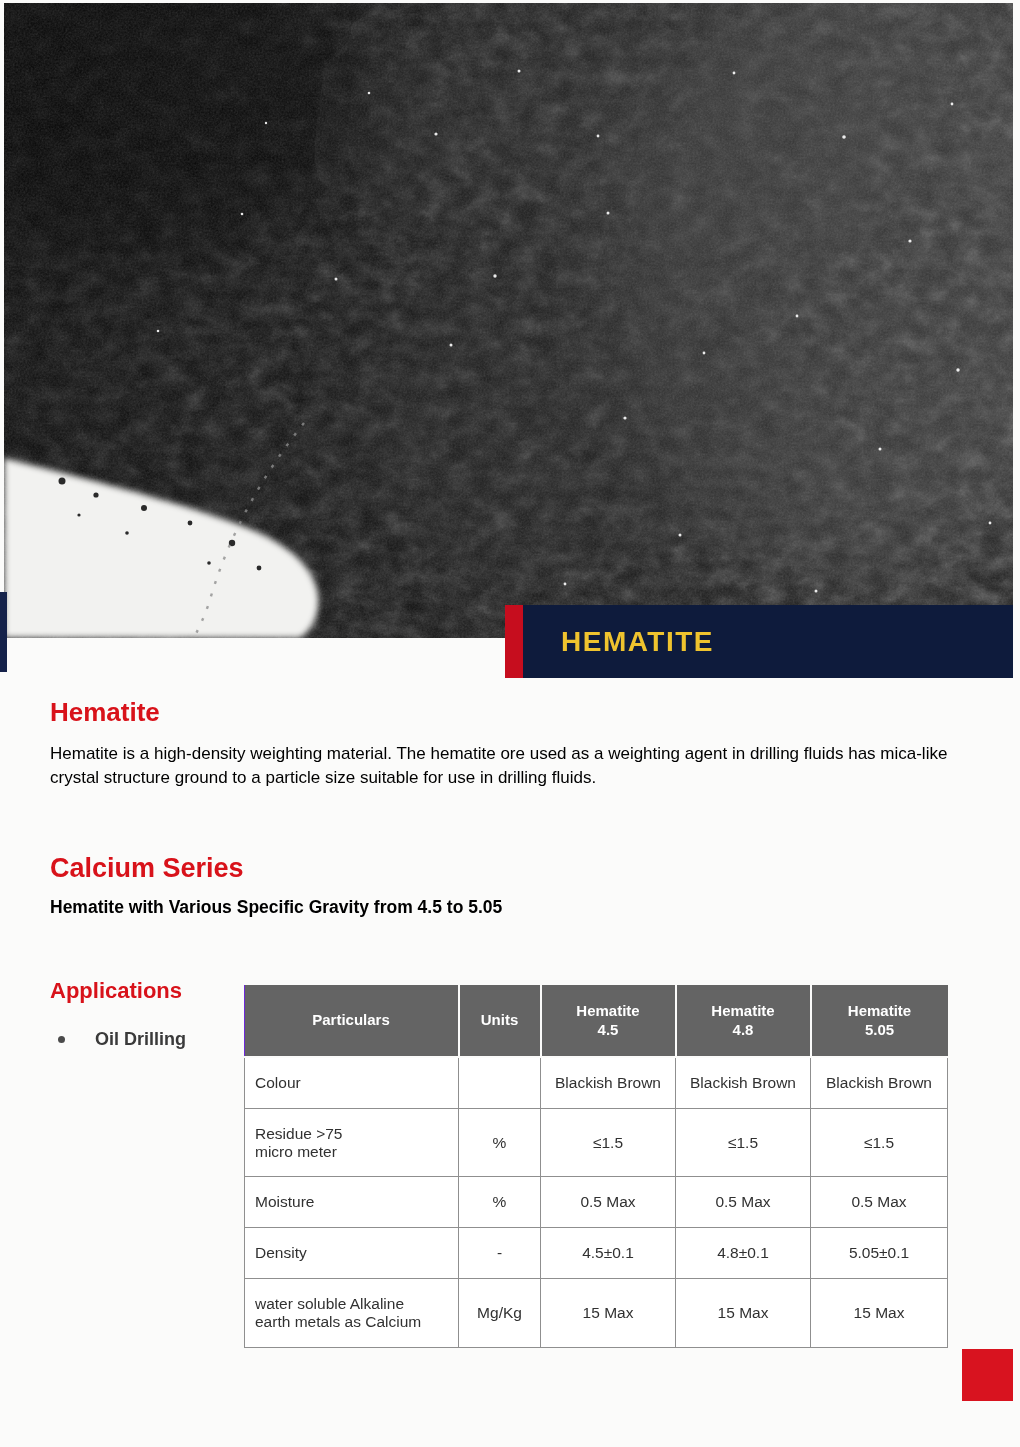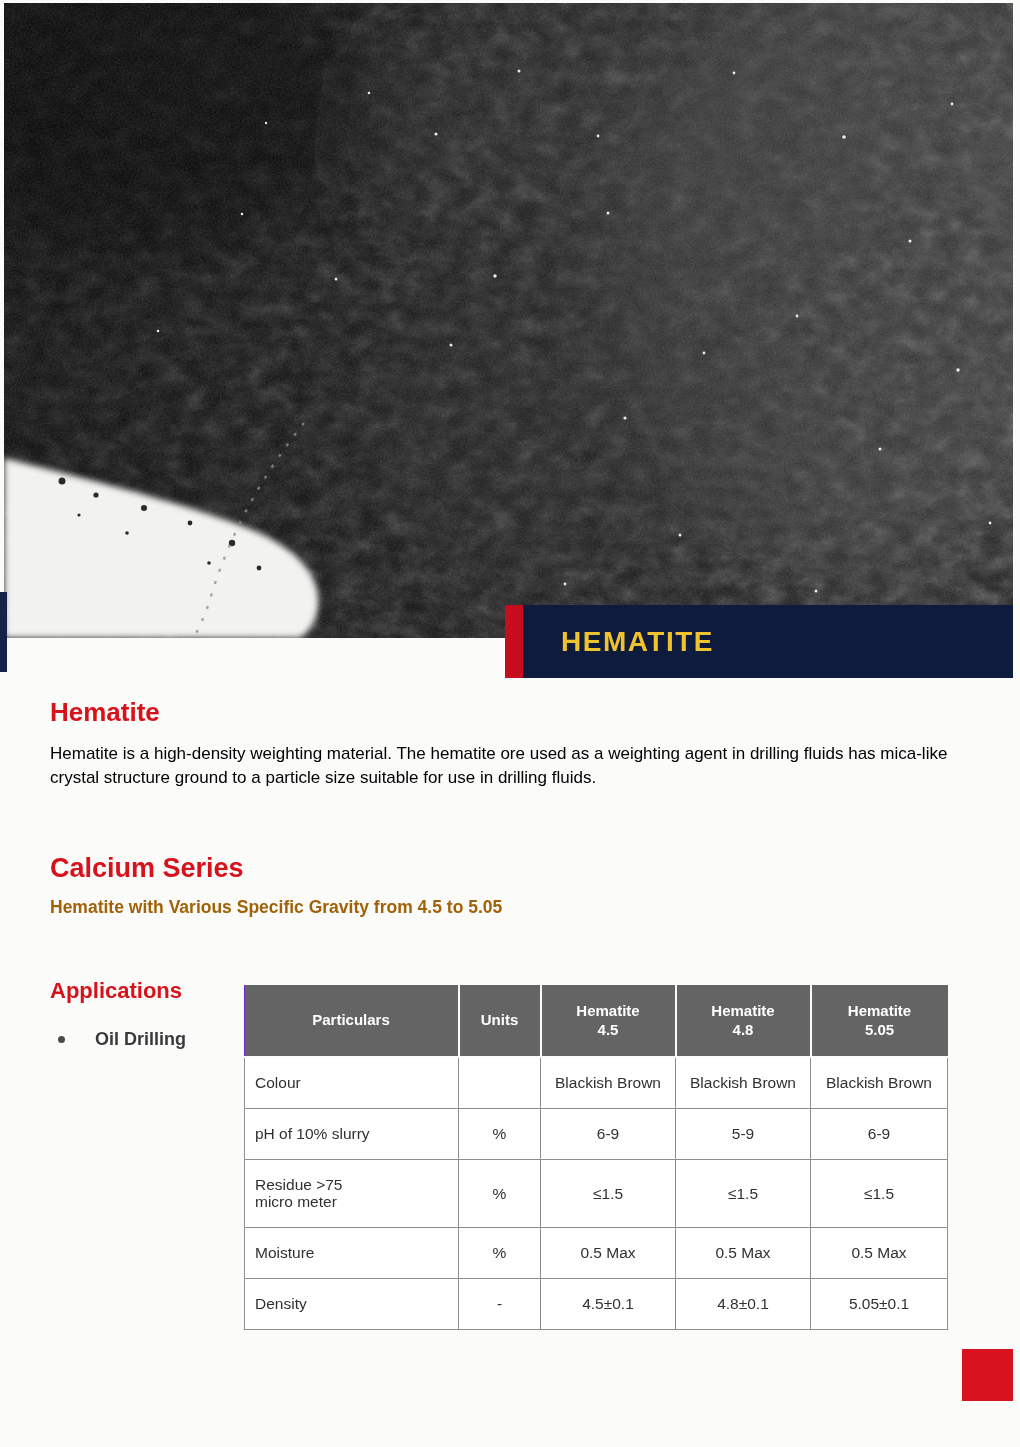--- a/index.html
+++ b/index.html
@@ -37,21 +37,21 @@
   .h-red { color:#d8121a; font-weight:bold; position:absolute; left:50px; }
   .h1 { top:697px; font-size:26px; }
   .h2-series { top:853px; font-size:27px; }
   .h2-apps { top:978px; font-size:22px; }
   .para {
     position:absolute; left:50px; top:742px; width:918px;
     color:#000000; font-size:17px; line-height:1.42; font-weight:500;
   }
   .series-body {
     position:absolute; left:50px; top:897px; width:700px;
-    color:#a16207; font-size:17.5px; font-weight:600;
+    color:#000000; font-size:17.5px; font-weight:600;
   }
   .bullet-row {
     position:absolute; left:58px; top:1029px;
     display:flex; align-items:center; gap:30px;
     color:#3a3a3a; font-size:18px; font-weight:600;
   }
   .bullet-dot { width:7px; height:7px; border-radius:50%; background:#4a4a4a; }
   
   .table-wrap { position:absolute; left:244px; top:985px; }
   table { border-collapse:collapse; table-layout:fixed; width:703px; background:#6d28d9; }
@@ -206,27 +206,20 @@
     </thead>
     <tbody>
         <tr>
           <td class="cell-left">Colour</td>
           <td class="cell-center"></td>
           <td class="cell-center">Blackish Brown</td>
           <td class="cell-center">Blackish Brown</td>
           <td class="cell-center">Blackish Brown</td>
         </tr>
         <tr>
-          <td class="cell-left">pH of 10% slurry</td>
-          <td class="cell-center">%</td>
-          <td class="cell-center">6-9</td>
-          <td class="cell-center">5-9</td>
-          <td class="cell-center">6-9</td>
-        </tr>
-        <tr>
           <td class="cell-left">Residue &gt;75
 micro meter</td>
           <td class="cell-center">%</td>
           <td class="cell-center">≤1.5</td>
           <td class="cell-center">≤1.5</td>
           <td class="cell-center">≤1.5</td>
         </tr>
         <tr>
           <td class="cell-left">Moisture</td>
           <td class="cell-center">%</td>
@@ -234,17 +227,25 @@
           <td class="cell-center">0.5 Max</td>
           <td class="cell-center">0.5 Max</td>
         </tr>
         <tr>
           <td class="cell-left">Density</td>
           <td class="cell-center">-</td>
           <td class="cell-center">4.5±0.1</td>
           <td class="cell-center">4.8±0.1</td>
           <td class="cell-center">5.05±0.1</td>
         </tr>
+        <tr>
+          <td class="cell-left">water soluble Alkaline
+earth metals as Calcium</td>
+          <td class="cell-center">Mg/Kg</td>
+          <td class="cell-center">15 Max</td>
+          <td class="cell-center">15 Max</td>
+          <td class="cell-center">15 Max</td>
+        </tr>
       </tbody>
   </table>
 </div>
 
 <div class="corner-square"></div>
 
 </body></html>

